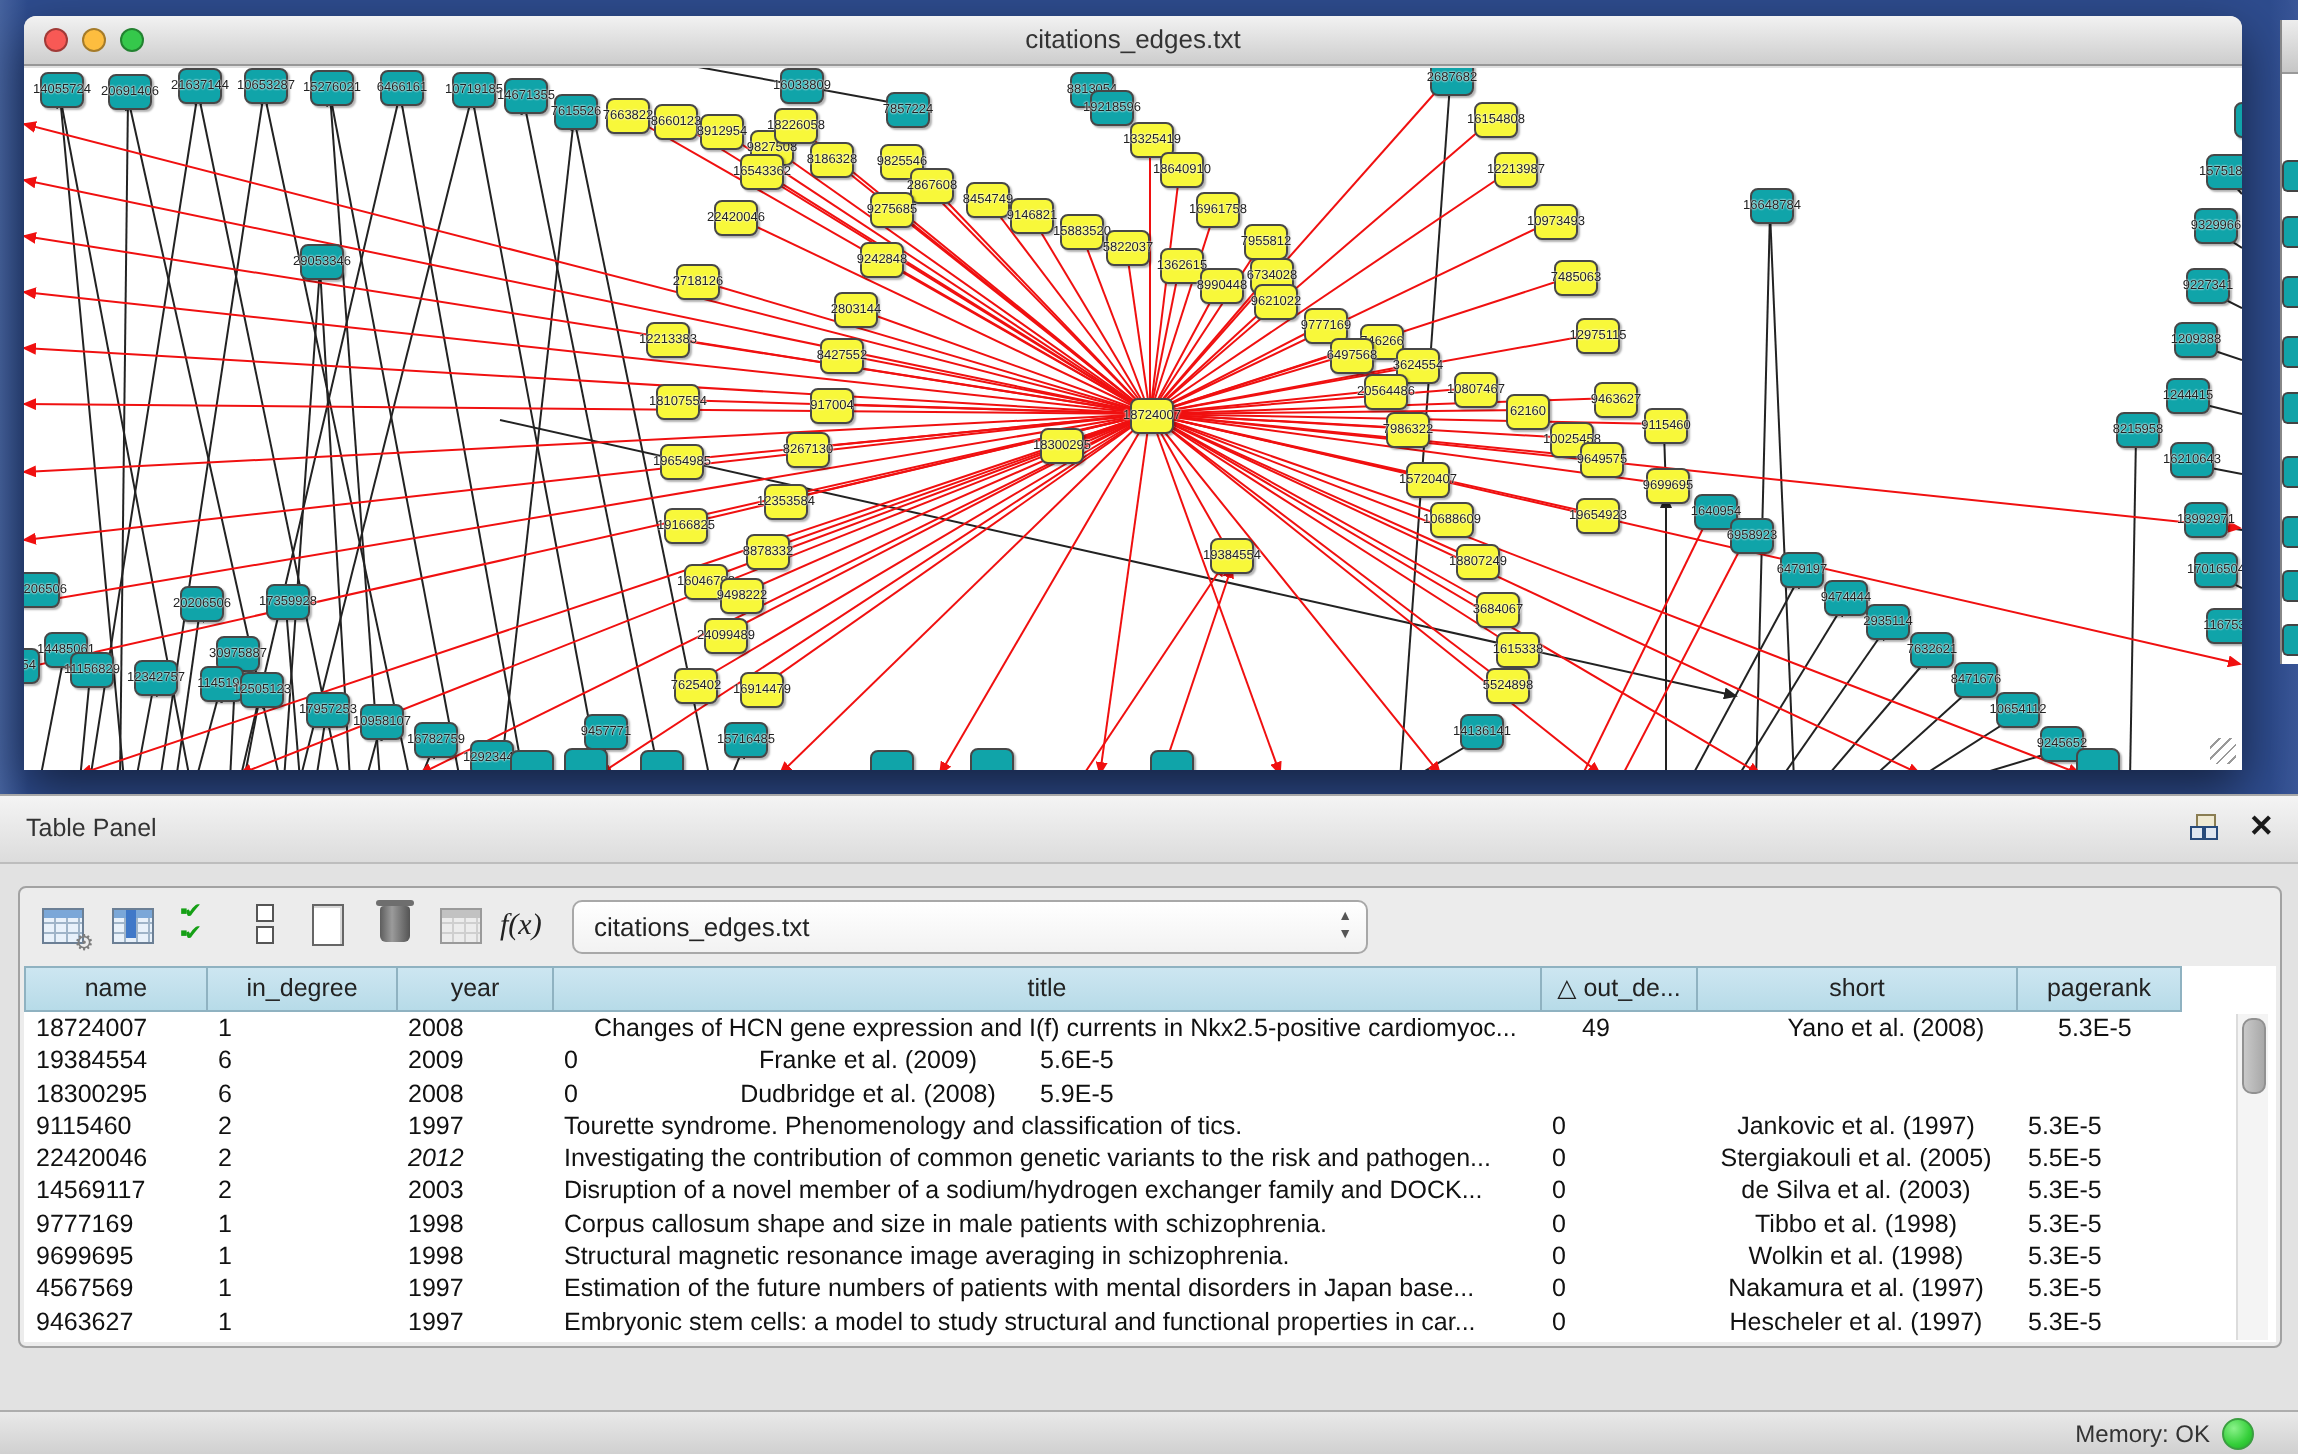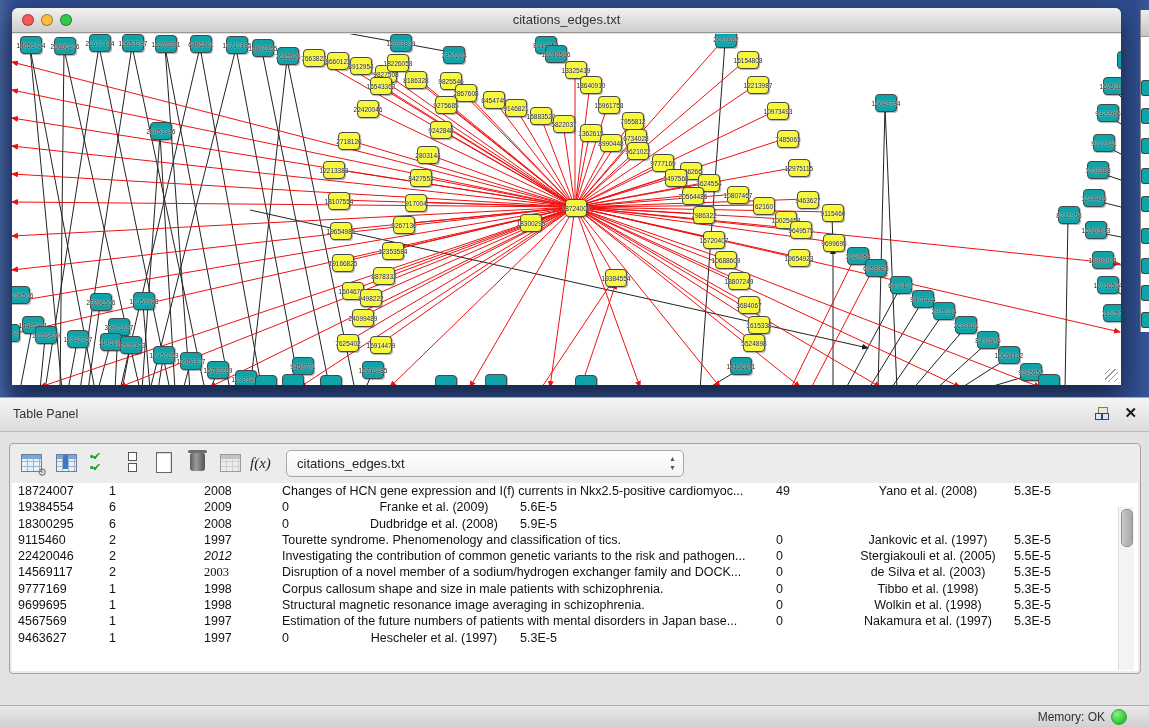--- a/index.html
+++ b/index.html
@@ -721,26 +721,35 @@
           <span class="grid-ico gray"></span>
         </span>
       <span class="tb-ico" style="left:240px;top:10px"><span class="fx">f(x)</span></span>
       <div class="combo">
         <span class="val">citations_edges.txt</span>
         <span class="step">▲<br>▼</span>
       </div>
     </div>
 
     <div class="table-wrap">
+      <div class="thead" id="thead">
+          <div class="th" style="width: 91px;">name</div>
+          <div class="th" style="width: 95px;">in_degree</div>
+          <div class="th" style="width: 78px;">year</div>
+          <div class="th" style="width: 494px;">title</div>
+          <div class="th" style="width: 78px;">△ out_de...</div>
+          <div class="th" style="width: 160px;">short</div>
+          <div class="th" style="width: 83px;">pagerank</div>
+        </div>
       <div id="tbody">
           <div class="trow">
             <div class="td" style="width: 91px;">18724007</div>
             <div class="td" style="width: 95px;">1</div>
             <div class="td" style="width: 78px;">2008</div>
-            <div class="td" style="width: 494px;">Changes of HCN gene expression and I(f) currents in Nkx2.5-positive cardiomyoc...</div>
+            <div class="td" style="width: 494px; margin-left: 15px;">Changes of HCN gene expression and I(f) currents in Nkx2.5-positive cardiomyoc...</div>
             <div class="td" style="width: 78px;">49</div>
             <div class="td c" style="width: 160px;">Yano et al. (2008)</div>
             <div class="td" style="width: 83px;">5.3E-5</div>
           </div>
           <div class="trow">
             <div class="td" style="width: 91px;">19384554</div>
             <div class="td" style="width: 95px;">6</div>
             <div class="td" style="width: 78px;">2009</div>
             <div class="td" style="width: 78px;">0</div>
             <div class="td c" style="width: 160px;">Franke et al. (2009)</div>
@@ -768,21 +777,21 @@
             <div class="td" style="width: 95px;">2</div>
             <div class="td" style="width: 78px; font-style: italic;">2012</div>
             <div class="td" style="width: 494px;">Investigating the contribution of common genetic variants to the risk and pathogen...</div>
             <div class="td" style="width: 78px;">0</div>
             <div class="td c" style="width: 160px;">Stergiakouli et al. (2005)</div>
             <div class="td" style="width: 83px;">5.5E-5</div>
           </div>
           <div class="trow">
             <div class="td" style="width: 91px;">14569117</div>
             <div class="td" style="width: 95px;">2</div>
-            <div class="td" style="width: 78px; font-family: Liberation Serif, serif;">2003</div>
+            <div class="td" style="width: 78px;">2003</div>
             <div class="td" style="width: 494px;">Disruption of a novel member of a sodium/hydrogen exchanger family and DOCK...</div>
             <div class="td" style="width: 78px;">0</div>
             <div class="td c" style="width: 160px;">de Silva et al. (2003)</div>
             <div class="td" style="width: 83px;">5.3E-5</div>
           </div>
           <div class="trow">
             <div class="td" style="width: 91px;">9777169</div>
             <div class="td" style="width: 95px;">1</div>
             <div class="td" style="width: 78px;">1998</div>
             <div class="td" style="width: 494px;">Corpus callosum shape and size in male patients with schizophrenia.</div>
@@ -805,20 +814,21 @@
             <div class="td" style="width: 78px;">1997</div>
             <div class="td" style="width: 494px;">Estimation of the future numbers of patients with mental disorders in Japan base...</div>
             <div class="td" style="width: 78px;">0</div>
             <div class="td c" style="width: 160px;">Nakamura et al. (1997)</div>
             <div class="td" style="width: 83px;">5.3E-5</div>
           </div>
           <div class="trow">
             <div class="td" style="width: 91px;">9463627</div>
             <div class="td" style="width: 95px;">1</div>
             <div class="td" style="width: 78px;">1997</div>
+            <div class="td" style="width: 494px;">Embryonic stem cells: a model to study structural and functional properties in car...</div>
             <div class="td" style="width: 78px;">0</div>
             <div class="td c" style="width: 160px;">Hescheler et al. (1997)</div>
             <div class="td" style="width: 83px;">5.3E-5</div>
           </div>
         </div>
       <div class="vscroll">
         <div class="vthumb"></div>
       </div>
     </div>
 

